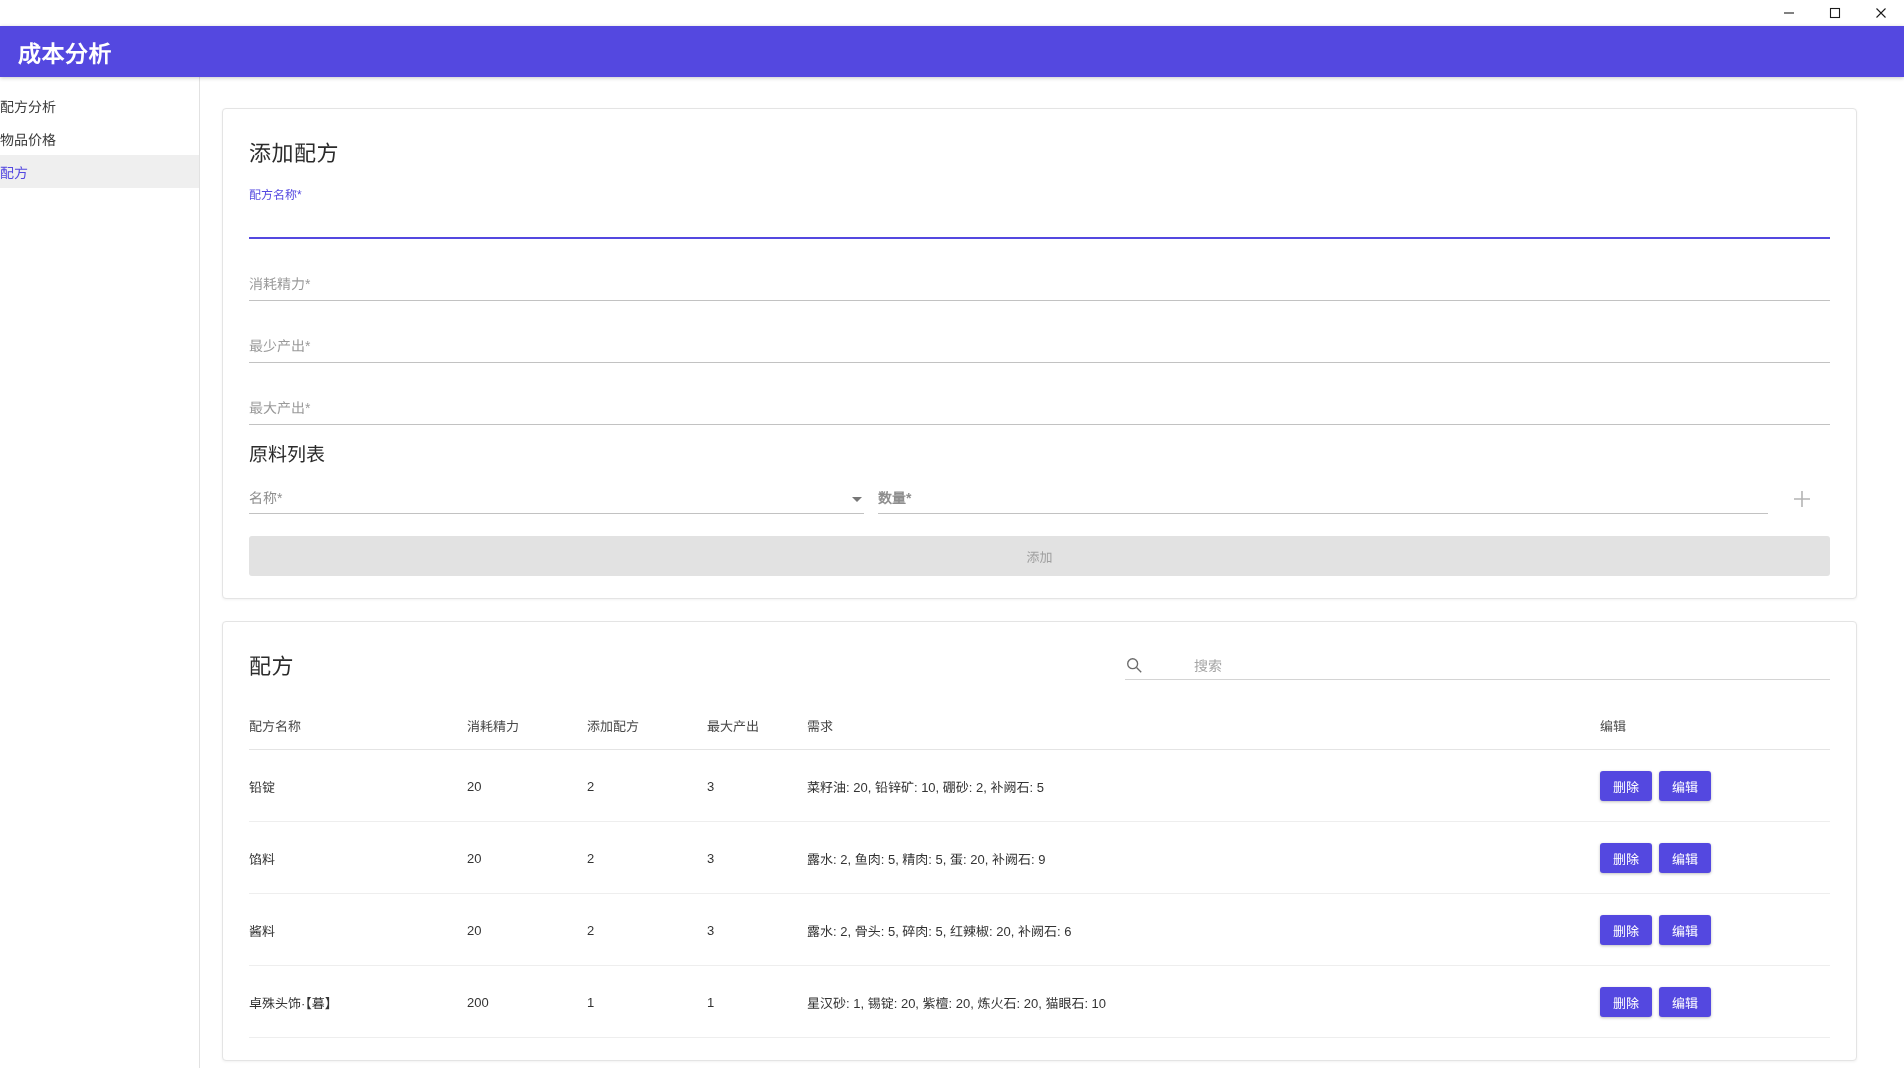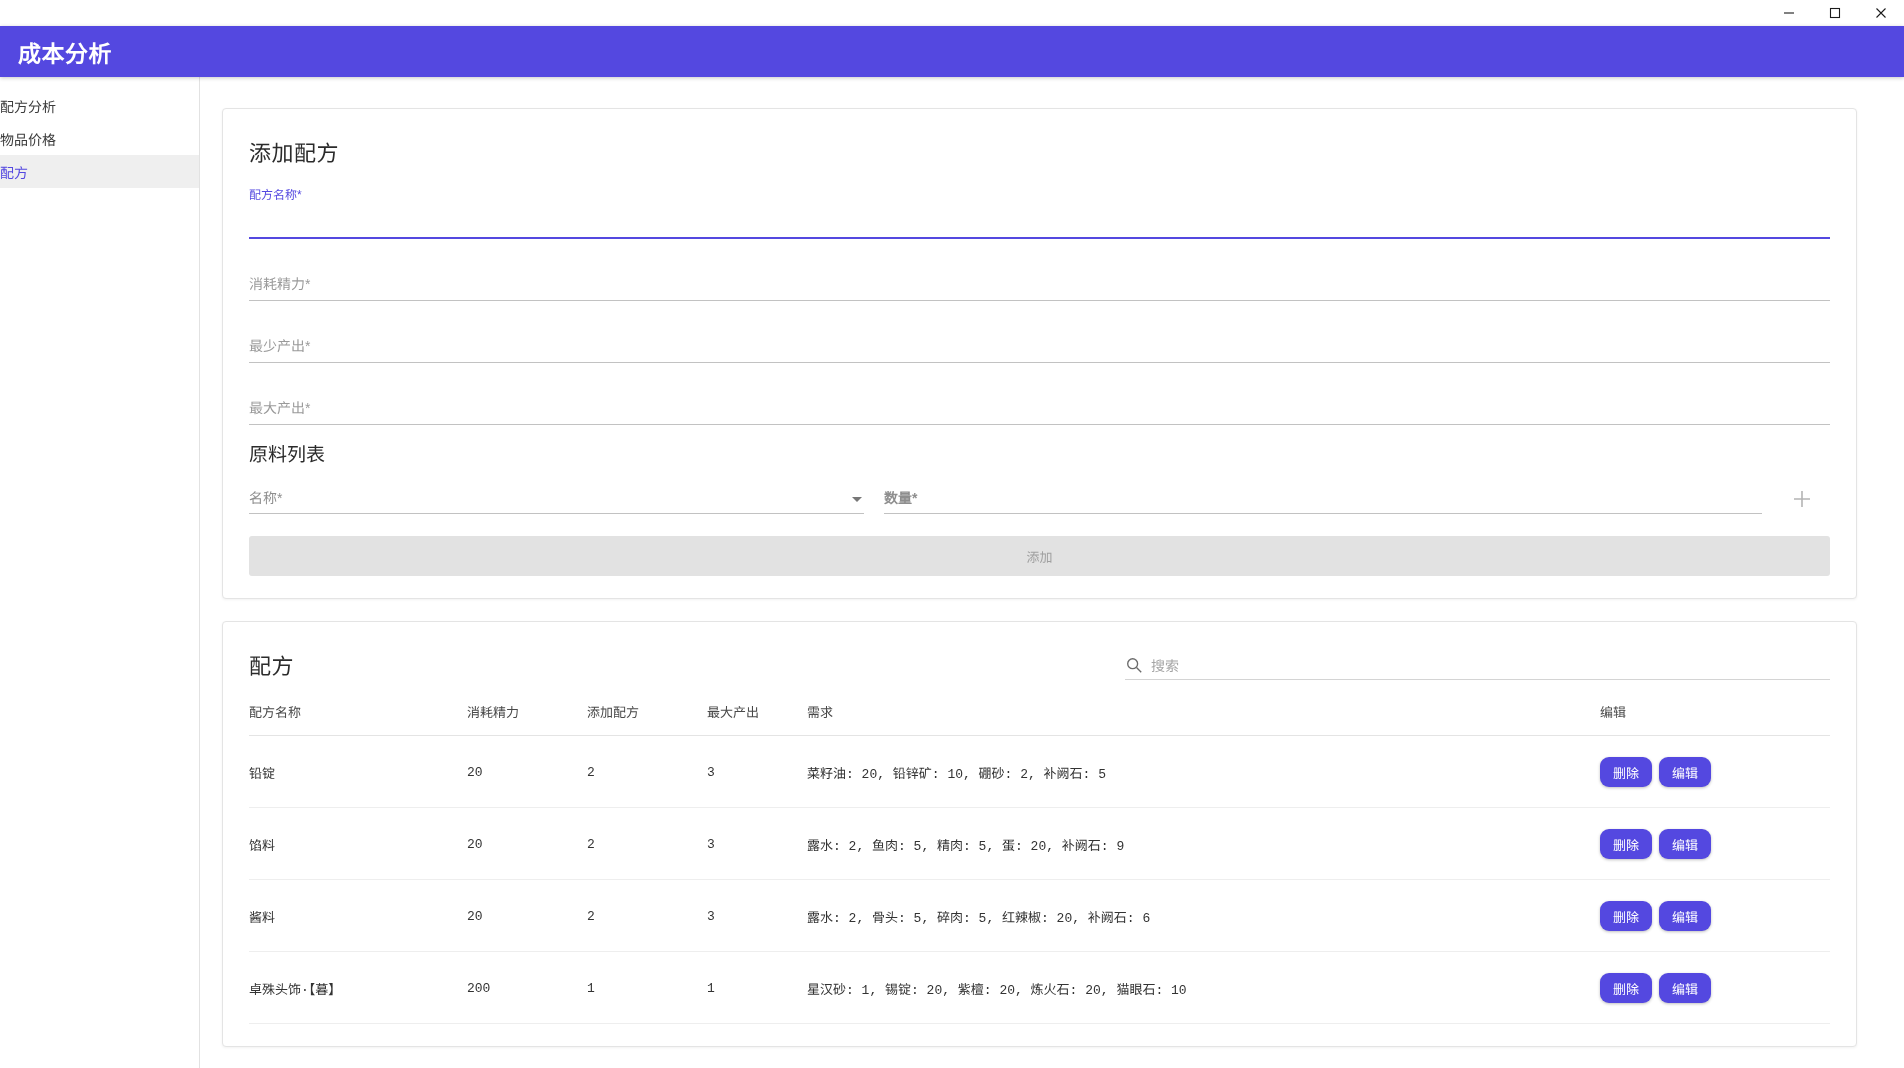--- a/index.html
+++ b/index.html
@@ -146,21 +146,21 @@
     top: 17px;
     font-size: 14px;
     line-height: 20px;
   }
   .field.resting { padding-top: 0; margin-top: 18px; }
   .field.resting .line { height: 44px; display: flex; align-items: flex-end; }
 
   .ing-row {
     display: flex;
     align-items: flex-end;
-    gap: 12px;
+    gap: 6px;
     margin-top: 14px;
   }
   .ing-select {
     width: 615px;
     position: relative;
   }
   .ing-select .line {
     height: 34px;
     border-bottom: 1px solid #c2c2c2;
     display: flex;
@@ -225,34 +225,34 @@
     align-items: flex-start;
     justify-content: space-between;
   }
   .search-wrap {
     width: 705px;
     display: flex;
     align-items: flex-end;
     border-bottom: 1px solid #d4d4d4;
     padding-bottom: 5px;
     margin-top: 8px;
+    gap: 43px;
   }
   .search-wrap svg { flex: 0 0 18px; color: #6b6b6b; margin-right: 8px; }
   .search-input {
     border: 0; outline: 0; background: transparent;
     font-size: 14px; color: #2b2b2b; width: 100%;
     font-family: inherit;
   }
   .search-input::placeholder { color: #a5a5a5; }
 
   table {
     width: 100%;
     border-collapse: collapse;
-    margin-top: 22px;
-    font-family: Liberation Mono, monospace;
+    margin-top: 36px;
   }
   thead th {
     text-align: left;
     font-size: 13px;
     font-weight: 400;
     color: #494949;
     padding: 0 0 14px 0;
     border-bottom: 1px solid #e4e4e4;
   }
   tbody td {
@@ -270,21 +270,21 @@
   .col-edit  { width: 230px; }
 
   .row-actions {
     display: flex;
     gap: 7px;
   }
   .pill {
     background: #5448e0;
     color: #ffffff;
     border: 0;
-    border-radius: 9px;
+    border-radius: 3px;
     height: 30px;
     min-width: 52px;
     padding: 0 13px;
     font-size: 13px;
     font-family: inherit;
     cursor: pointer;
     box-shadow: 0 1px 3px rgba(0,0,0,.25);
   }
 </style>
 </head>

